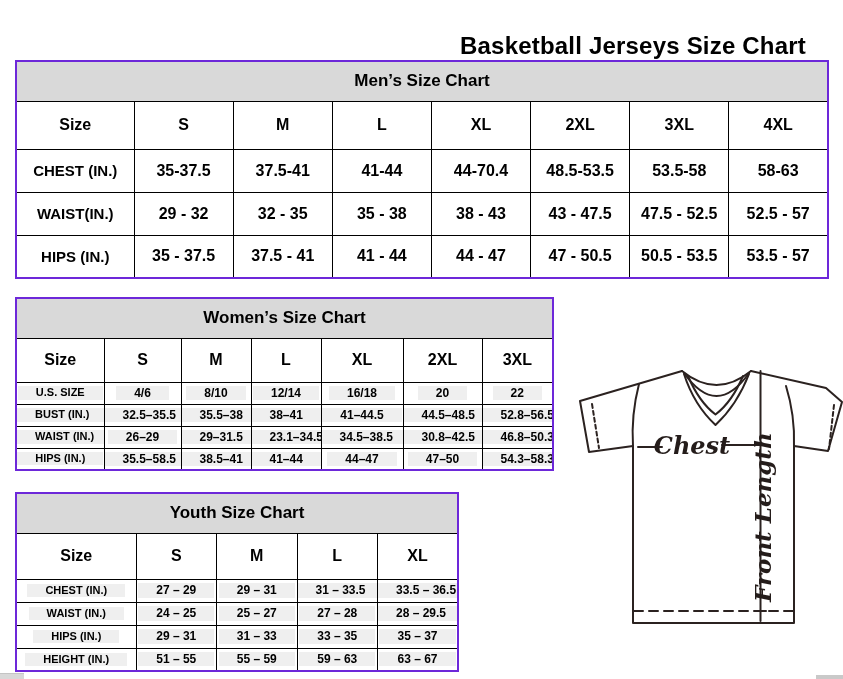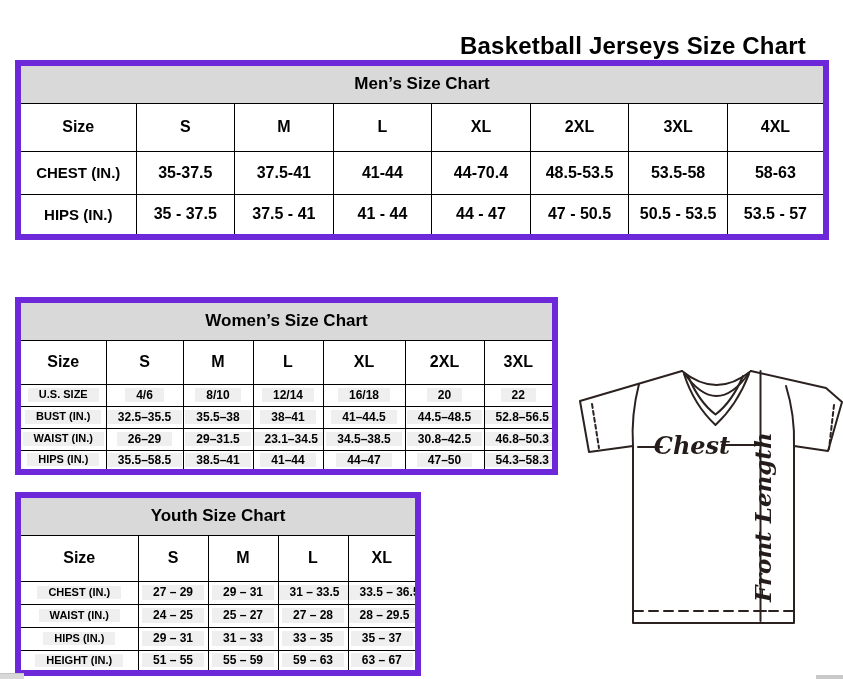--- a/index.html
+++ b/index.html
@@ -7,21 +7,21 @@
     width:843px;height:679px;position:relative;background:#ffffff;
     font-family:"Liberation Sans", sans-serif;color:#000;
     overflow:hidden;
   }
   .page-title{
     position:absolute;top:6px;left:0;width:806px;text-align:right;
     font-size:24px;font-weight:bold;letter-spacing:0.2px;margin-top:26px;
   }
   table.size-table{
     position:absolute;border-collapse:collapse;table-layout:fixed;
-    border:6px solid #6d28d9;background:#fff;
+    border:2px solid #6d28d9;background:#fff;
   }
   table.size-table th, table.size-table td{
     border:1px solid #000;text-align:center;vertical-align:middle;
     font-weight:bold;padding:0;overflow:hidden;white-space:nowrap;
   }
   .chart-header{background:#d9d9d9;font-size:17px;}
   tr.r-title{height:40px;}
   
   #men-table{left:15px;top:60px;width:814px;}
   #men-table tr.r-size{height:48px;}
@@ -30,28 +30,28 @@
   #men-table .row-label{font-size:15px;}
   #men-table td{font-size:16px;}
   
   #women-table{left:15px;top:297px;width:537px;}
   #women-table tr.r-size{height:44px;}
   #women-table tr.r-data{height:22px;}
   #women-table .r-size th{font-size:16px;}
   #women-table .row-label{font-size:11px;}
   #women-table td{font-size:12px;margin-left:18px;}
   
-  #youth-table{left:15px;top:492px;width:406px;}
+  #youth-table{left:15px;top:492px;width:444px;}
   #youth-table tr.r-size{height:46px;}
   #youth-table tr.r-data{height:23px;}
   #youth-table .r-size th{font-size:16px;}
   #youth-table .row-label{font-size:11px;}
   #youth-table td{font-size:12px;}
   
-  .hl{background:#efefef;padding:0 11px;display:inline-block;line-height:1.2;}
+  .hl{background:#efefef;padding:0 18px;display:inline-block;line-height:1.2;}
   
   .jersey{position:absolute;left:572px;top:357px;width:285px;height:318px;}
   .jersey svg{display:block;}
   .jersey text{
     font-family:"DejaVu Serif", serif;font-style:italic;font-weight:bold;
     fill:#241c1a;
   }
   
   .scroll-frag-left{
     position:absolute;left:0;top:673px;width:24px;height:5px;
@@ -94,20 +94,30 @@
   </tr>
   <tr class="r-data">
     <th class="row-label">CHEST (IN.)</th>
     <td>35-37.5</td>
     <td>37.5-41</td>
     <td>41-44</td>
     <td>44-70.4</td>
     <td>48.5-53.5</td>
     <td>53.5-58</td>
     <td>58-63</td>
+  </tr>
+  <tr class="r-data">
+    <th class="row-label">WAIST(IN.)</th>
+    <td>29 - 32</td>
+    <td>32 - 35</td>
+    <td>35 - 38</td>
+    <td>38 - 43</td>
+    <td>43 - 47.5</td>
+    <td>47.5 - 52.5</td>
+    <td>52.5 - 57</td>
   </tr>
   <tr class="r-data">
     <th class="row-label">HIPS (IN.)</th>
     <td>35 - 37.5</td>
     <td>37.5 - 41</td>
     <td>41 - 44</td>
     <td>44 - 47</td>
     <td>47 - 50.5</td>
     <td>50.5 - 53.5</td>
     <td>53.5 - 57</td>

